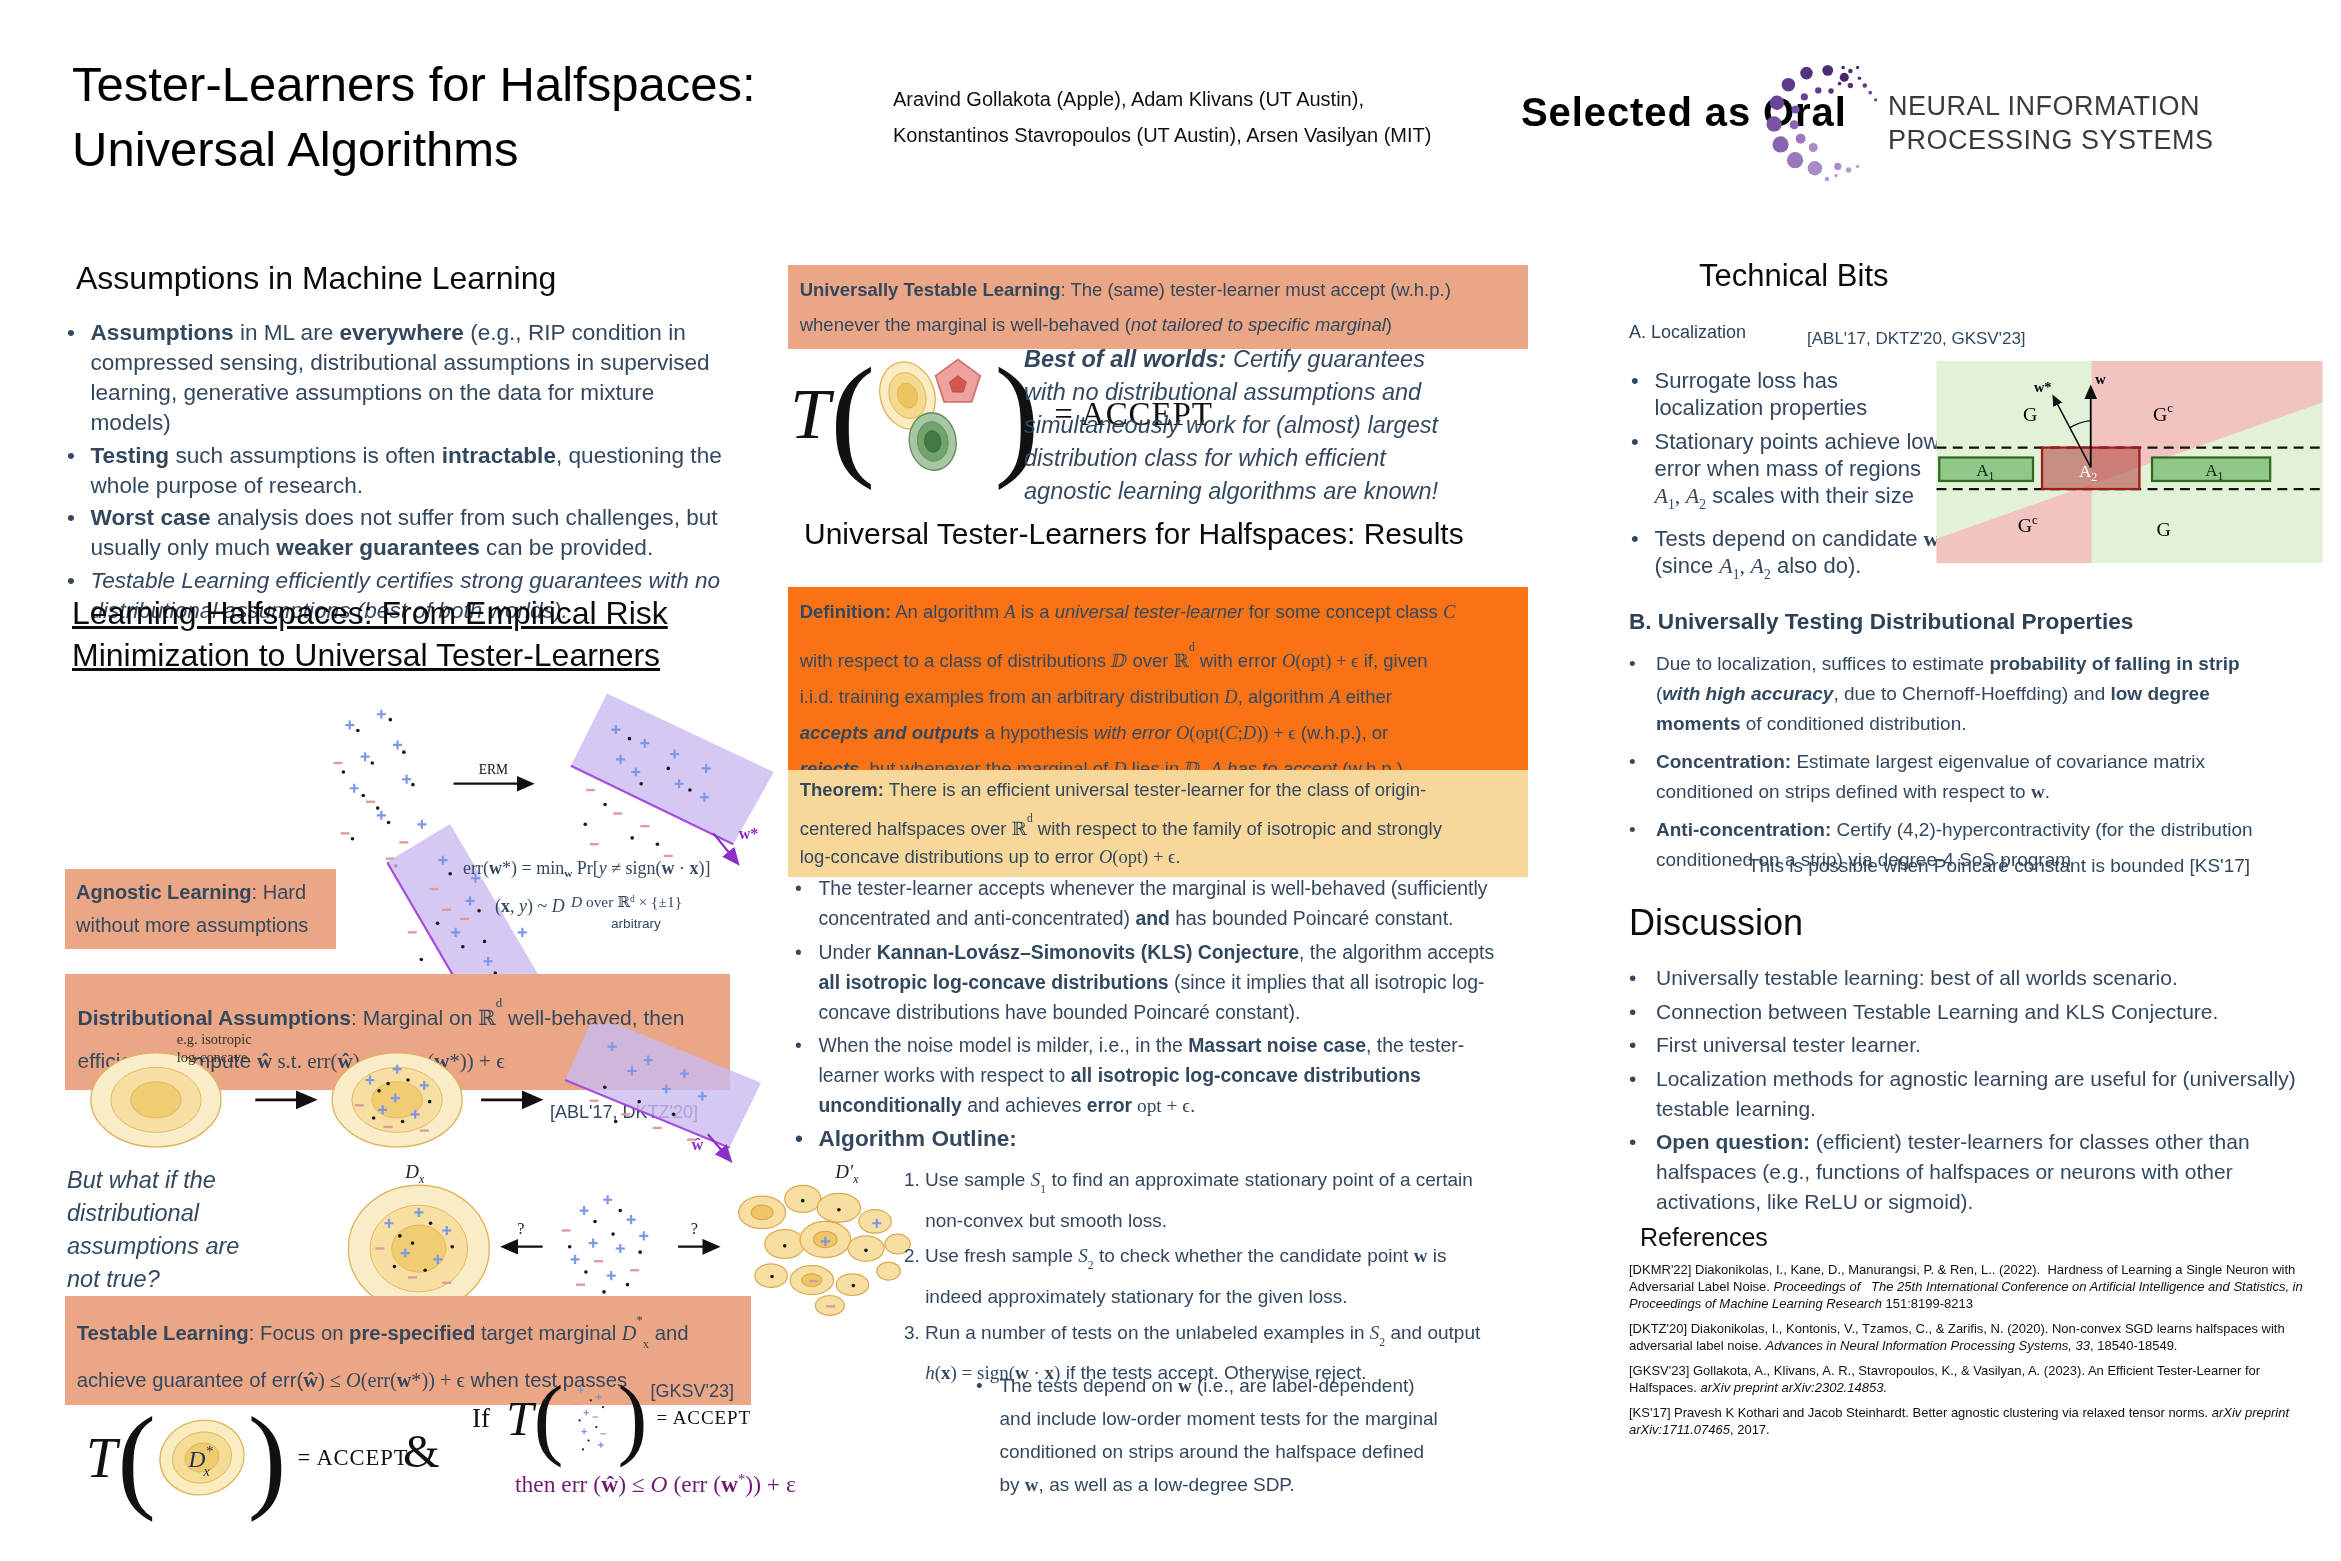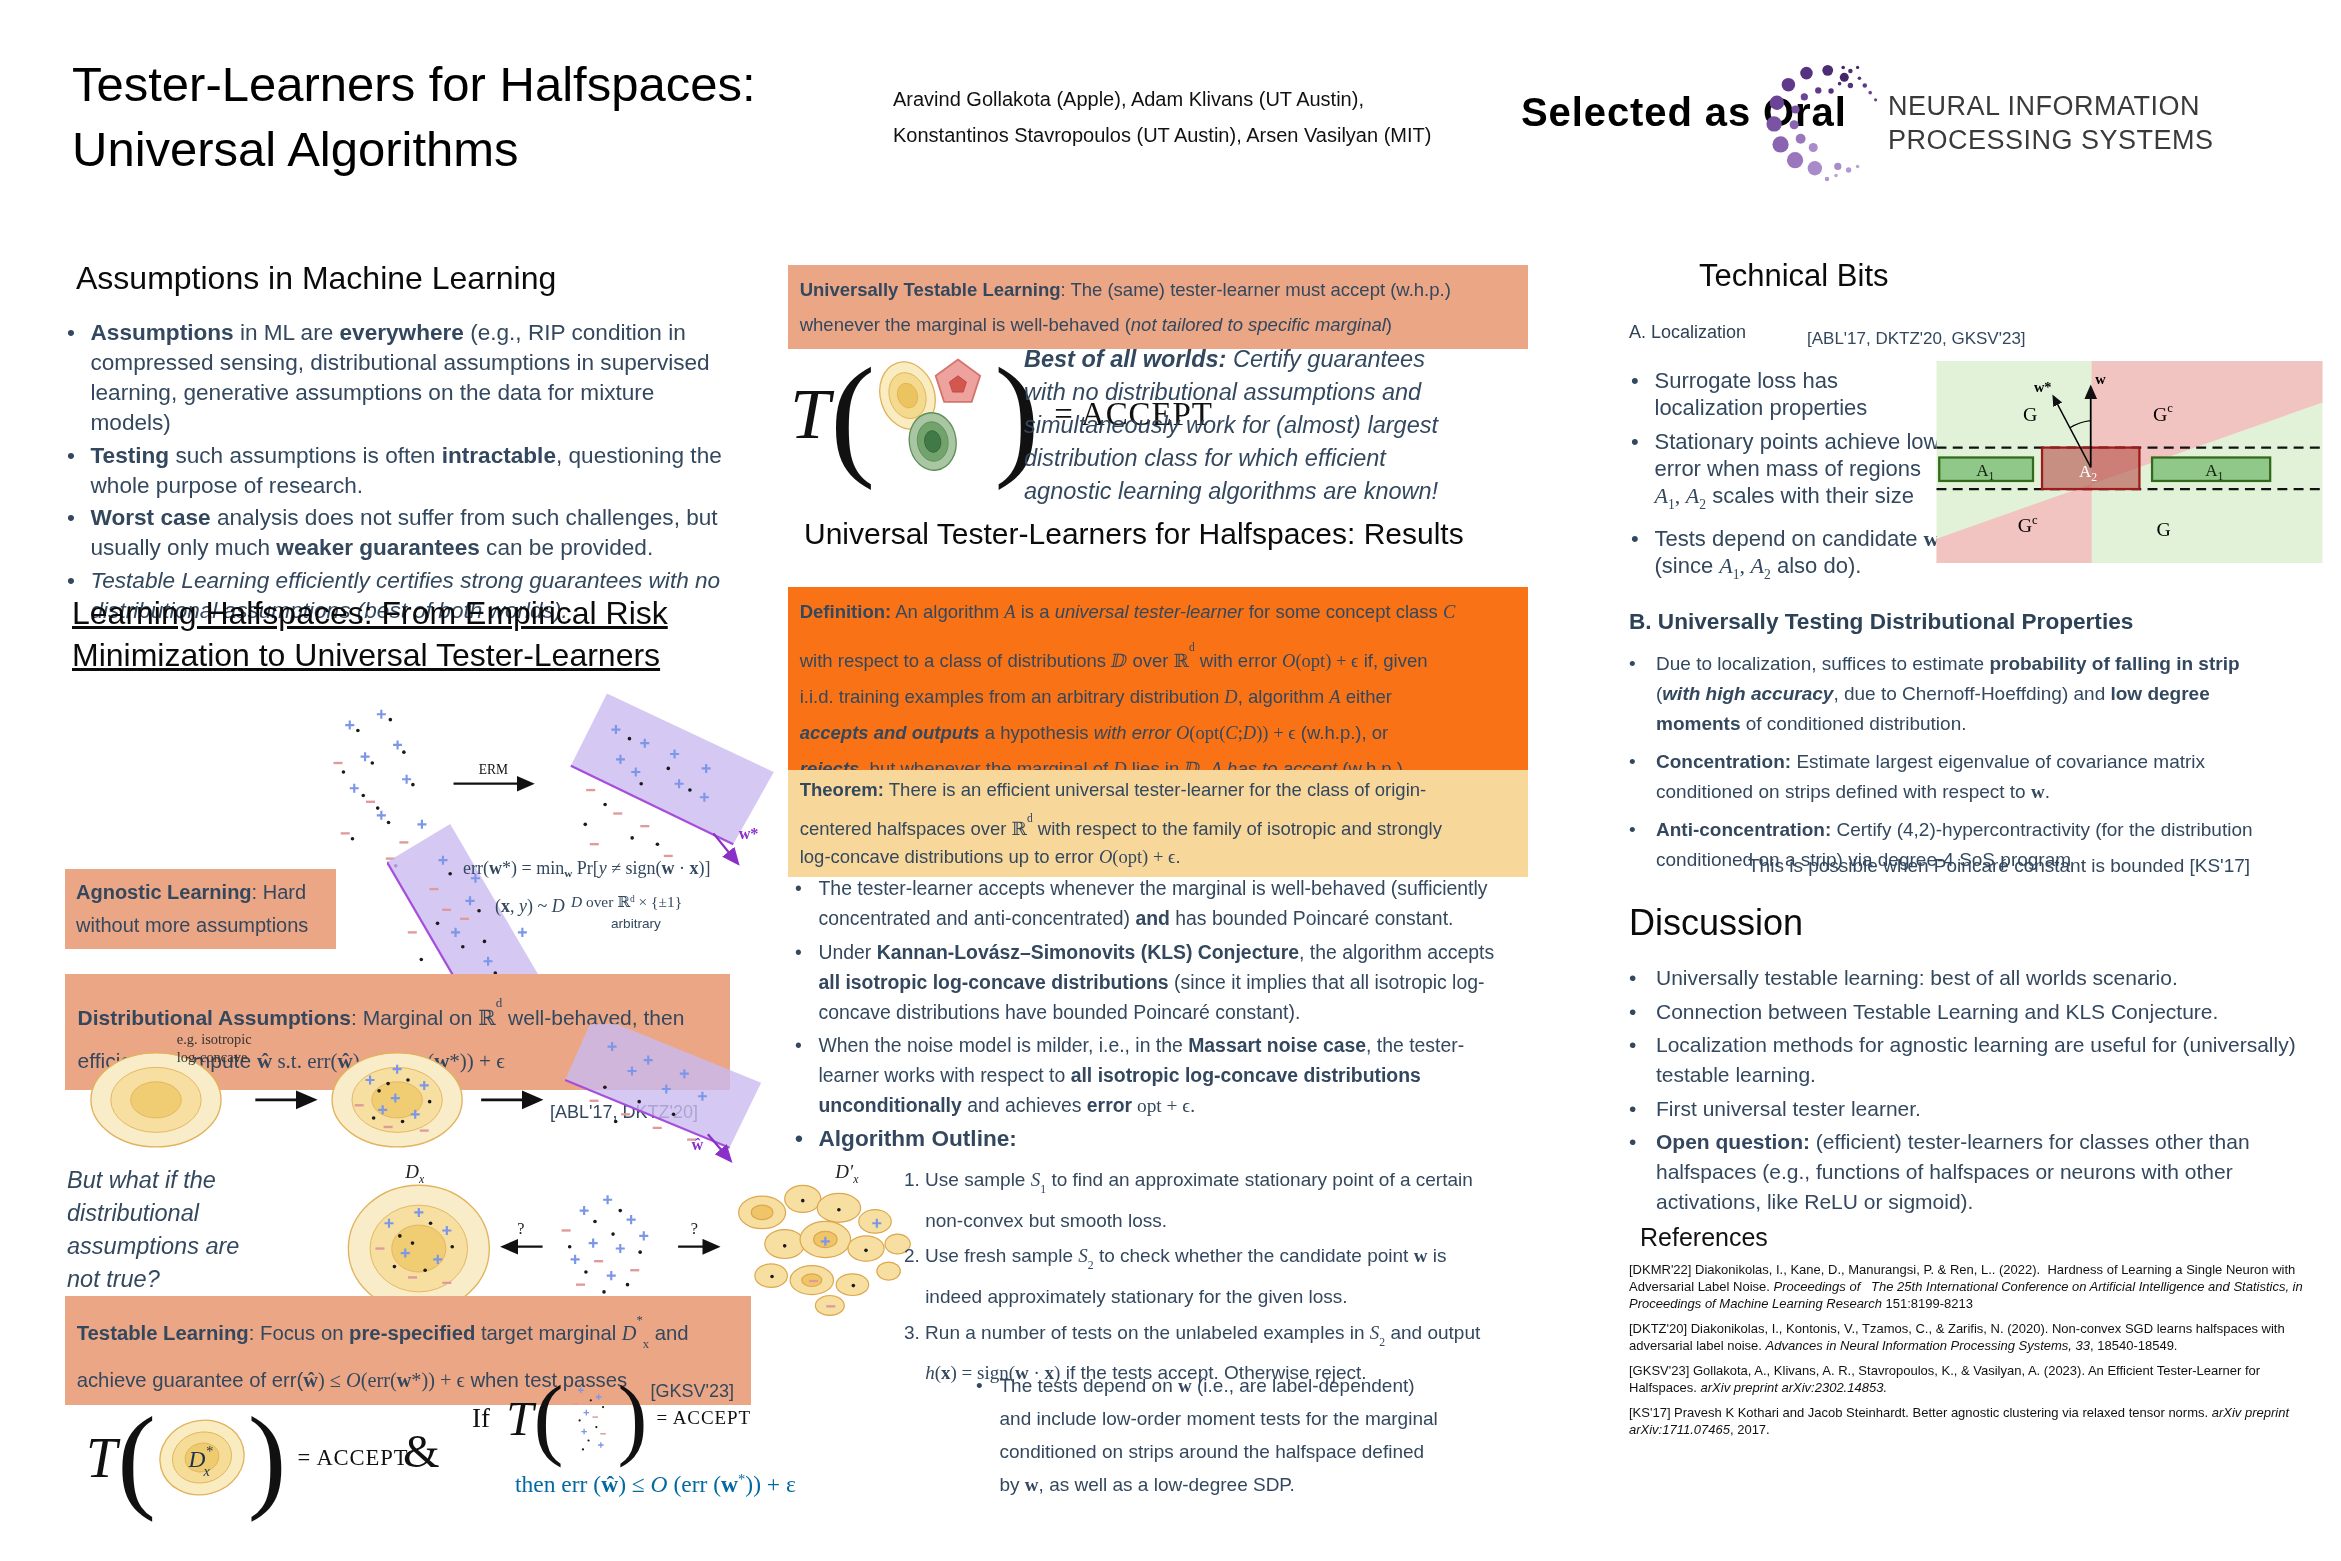--- a/index.html
+++ b/index.html
@@ -54,21 +54,21 @@
   #tfl .bigT{font-size:56px;} 
   .paren{font-family:"Liberation Serif",serif;font-weight:400;color:#111;}
   #tfl .paren{font-size:116px;line-height:1;}
   #tfl .acc{font-size:22.6px;margin-left:11px;letter-spacing:0.9px;}
   #amp{left:403px;top:1424px;font-size:47px;color:#111;}
   #tfr{left:472px;top:1373px;height:90px;display:flex;align-items:center;color:#111;}
   #tfr .ifw{font-size:27px;margin-right:16.3px;}
   #tfr .bigT{font-size:49px;}
   #tfr .paren{font-size:90px;line-height:1;}
   #tfr .acc{font-size:19px;margin-left:9px;letter-spacing:0.9px;}
-  #thenl{left:515px;top:1471px;font-size:23.5px;color:#0369a1;}
+  #thenl{left:515px;top:1471px;font-size:23.5px;color:#701a75;}
   
   #utlbox{left:788px;top:265px;width:717px;font-size:18.5px;line-height:35px;padding:7.2px 11.7px;}
   #uTrow{left:790px;top:352px;height:125px;display:flex;align-items:center;color:#111;}
   #uTrow .bigT{font-size:72px;}
   #uTrow .paren{font-size:136px;line-height:1;}
   #uTrow .acc{font-size:33px;margin-left:14.5px;letter-spacing:0.9px;}
   #bow{left:1024px;top:343px;width:492px;font-size:23.5px;line-height:33px;}
   #res-h{left:804px;top:517px;font-size:30px;}
   #defbox{left:788px;top:587px;width:717px;font-size:18.5px;line-height:35px;padding:7.2px 11.7px;}
   #thmbox{left:788px;top:770px;width:717px;font-size:18.5px;line-height:28px;padding:6.3px 11.7px;}
@@ -617,25 +617,25 @@
 
   <div class="abs heading" id="disc-h">Discussion</div>
   <div class="abs" id="db">
     <div class="bl bl2">
         <span class="txt"><span>Universally testable learning: best of all worlds scenario.</span></span>
       </div>
     <div class="bl bl2">
         <span class="txt"><span>Connection between Testable Learning and KLS Conjecture.</span></span>
       </div>
     <div class="bl bl2">
+        <span class="txt"><span>First universal tester learner.</span></span>
+      </div>
+    <div class="bl bl2">
         <span class="txt"><span>Localization methods for agnostic learning are useful for (universally)
 testable learning.</span></span>
-      </div>
-    <div class="bl bl2">
-        <span class="txt"><span>First universal tester learner.</span></span>
       </div>
     <div class="bl bl2">
         <span class="txt"><span class="b">Open question:</span><span> (efficient) tester-learners for classes other than
 halfspaces (e.g., functions of halfspaces or neurons with other
 activations, like ReLU or sigmoid).</span></span>
       </div>
   </div>
 
   <div class="abs heading" id="refs-h">References</div>
   <div class="abs" id="refs">

